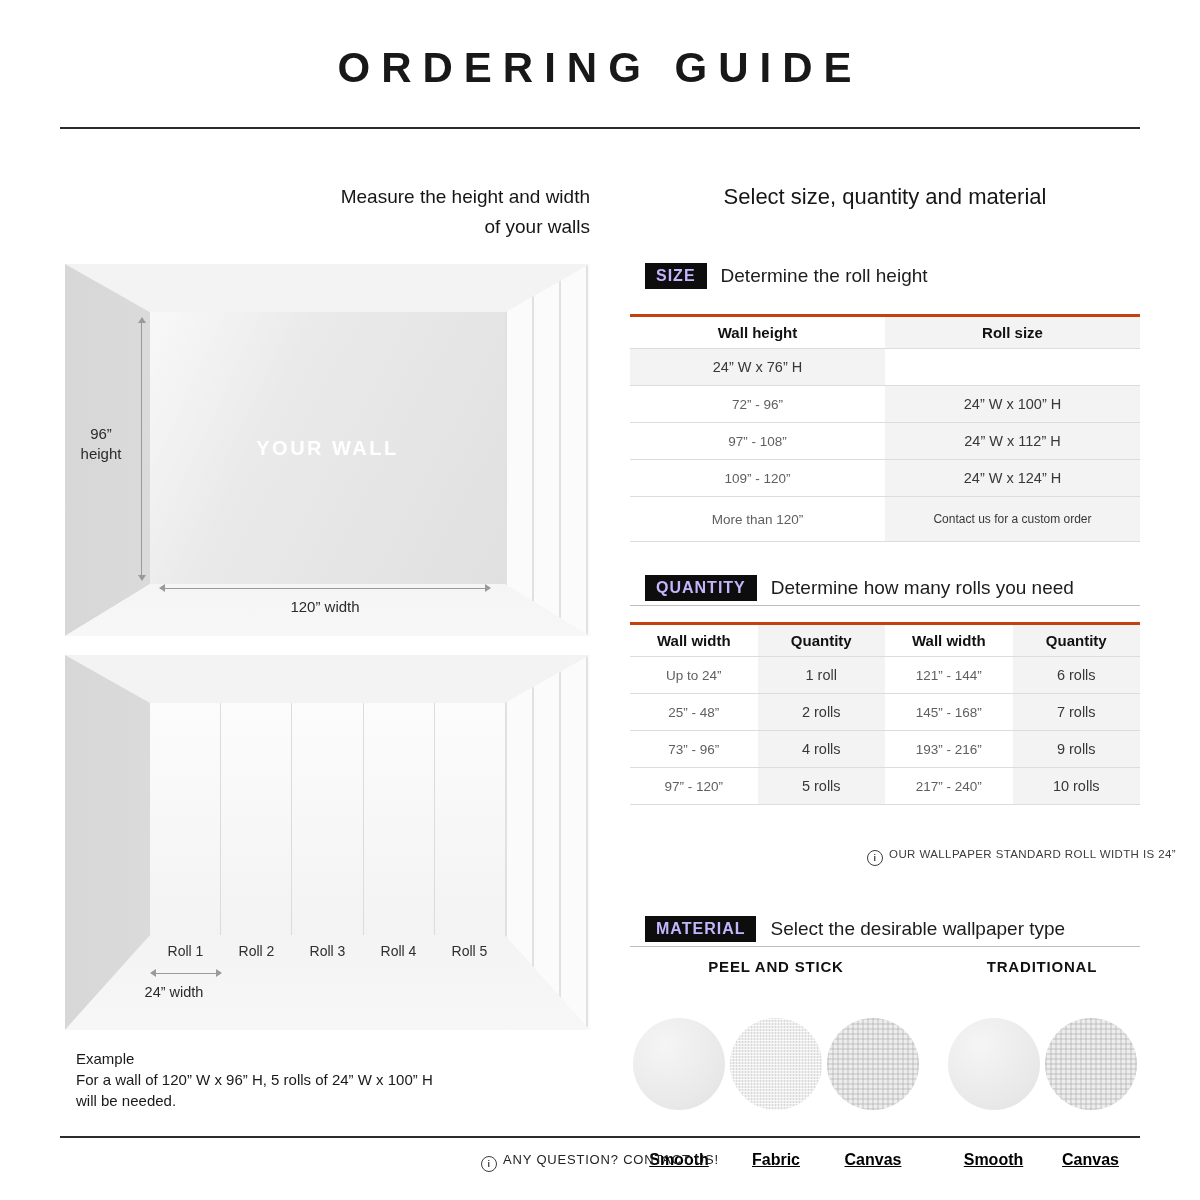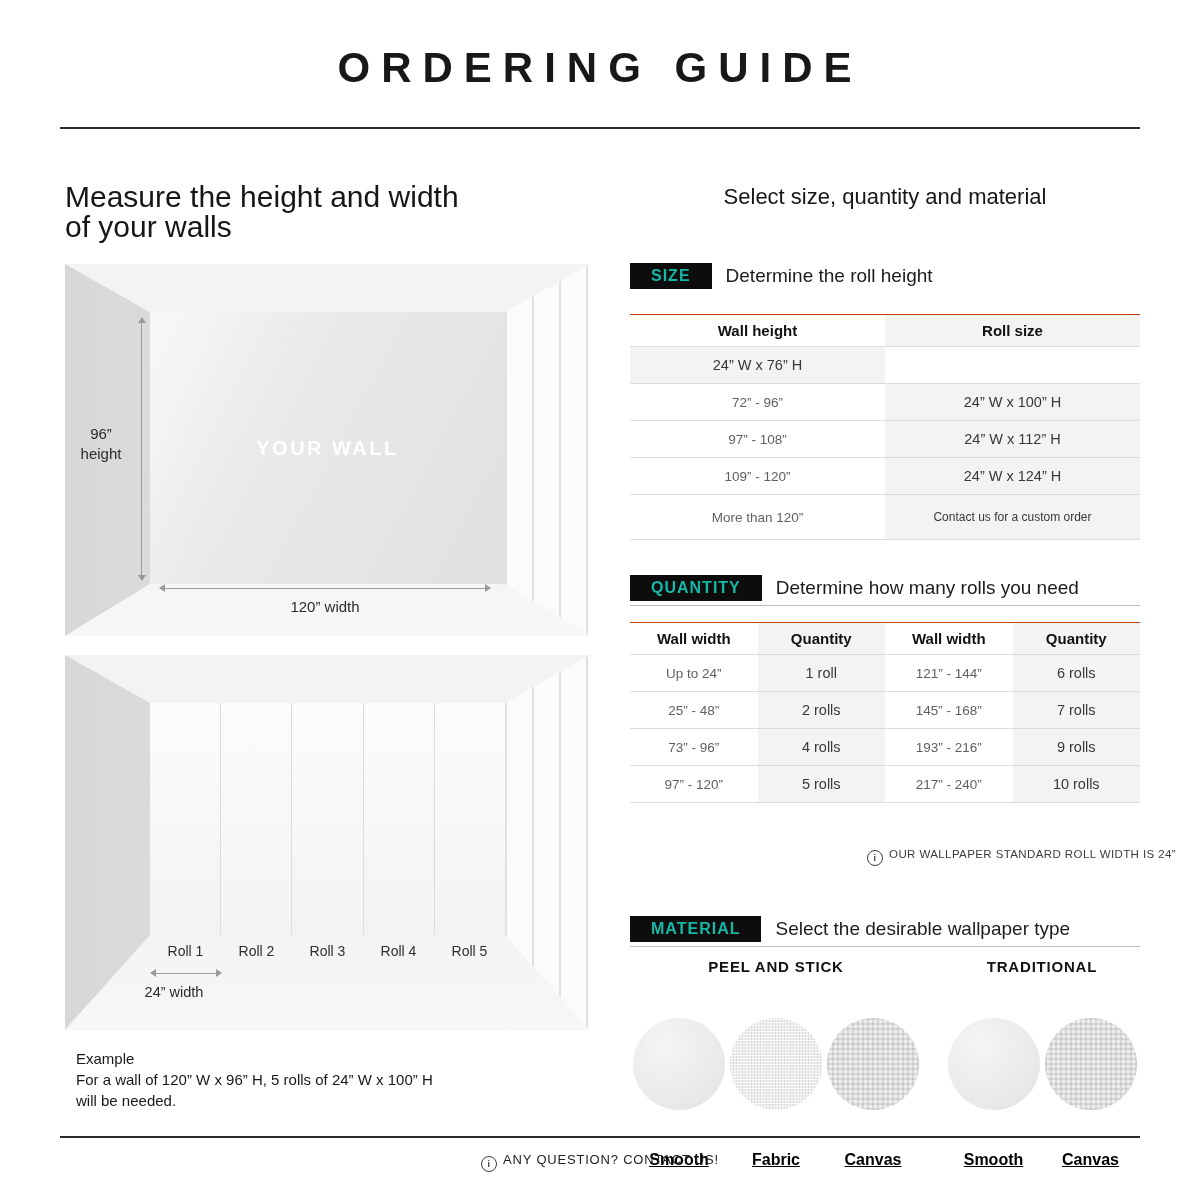--- a/index.html
+++ b/index.html
@@ -7,22 +7,22 @@
     position:relative;width:1200px;height:1200px;background:#ffffff;
     font-family:"Liberation Sans",sans-serif;color:#1a1a1a;overflow:hidden;
   }
   .title{position:absolute;top:44px;left:0;width:100%;text-align:center;
     font-size:42px;font-weight:600;letter-spacing:11px;color:#181818;}
   .rule{position:absolute;height:1.5px;background:#2b2b2b;}
   .rule-top{top:127px;left:60px;width:1080px;}
   .rule-footer{top:1136px;left:60px;width:1080px;}
   .thin-rule{position:absolute;height:1px;background:#bdbdbd;left:630px;width:510px;}
 
-  .left-heading{position:absolute;top:182px;left:65px;width:525px;text-align:left;
-    font-size:30px;line-height:30px;color:#161616;}
+  .left-heading{position:absolute;top:182px;left:65px;width:525px;text-align:right;
+    font-size:19px;line-height:30px;color:#161616;}
   .right-heading{position:absolute;top:184px;left:630px;width:510px;text-align:center;
     font-size:22px;color:#161616;}
 
   
   .room{position:absolute;left:65px;width:525px;background:#f6f6f6;}
   #room1{top:264px;height:372px;}
   #room2{top:655px;height:375px;}
   .room .piece{position:absolute;inset:0;}
   
   .r1-ceiling{clip-path:polygon(0 0,100% 0,83.8% 13%,16.2% 13%);background:#f3f3f3;}
@@ -72,26 +72,26 @@
   .r2-width-line{left:86px;top:318px;width:70px;}
   .r2-width-label{left:29px;top:327px;width:160px;font-size:14.5px;}
 
   .example{position:absolute;left:76px;top:1048px;font-size:15px;line-height:21px;color:#191919;}
 
   
   .section-head{position:absolute;left:630px;width:510px;display:flex;align-items:center;gap:14px;}
   #size-head{top:263px;}
   #quantity-head{top:575px;}
   #material-head{top:916px;}
-  .badge{background:#0d0d0d;color:#14b8a6;font-weight:700;font-size:16px;
-    letter-spacing:1px;padding:4px 21px;}
+  .badge{background:#0d0d0d;color:#c4b5fd;font-weight:700;font-size:16px;
+    letter-spacing:1px;padding:4px 11px;margin-left:15px;}
   .section-sub{font-size:19px;color:#1c1c1c;}
 
   
-  .gtable{position:absolute;left:630px;width:510px;border-top:1px solid #c2410c;}
+  .gtable{position:absolute;left:630px;width:510px;border-top:3px solid #c2410c;}
   #size-table{top:314px;}
   #quantity-table{top:622px;}
   .trow{display:flex;border-bottom:1px solid #dcdcdc;}
   .tcell{display:flex;align-items:center;justify-content:center;text-align:center;}
   .c50{width:50%;}
   .c25{width:25%;}
   .shade{background:#f3f3f3;}
   .th{height:31px;font-weight:700;font-size:15px;color:#111;}
   .tb{height:36px;}
   .muted{font-size:13.5px;color:#5f5f5f;}

